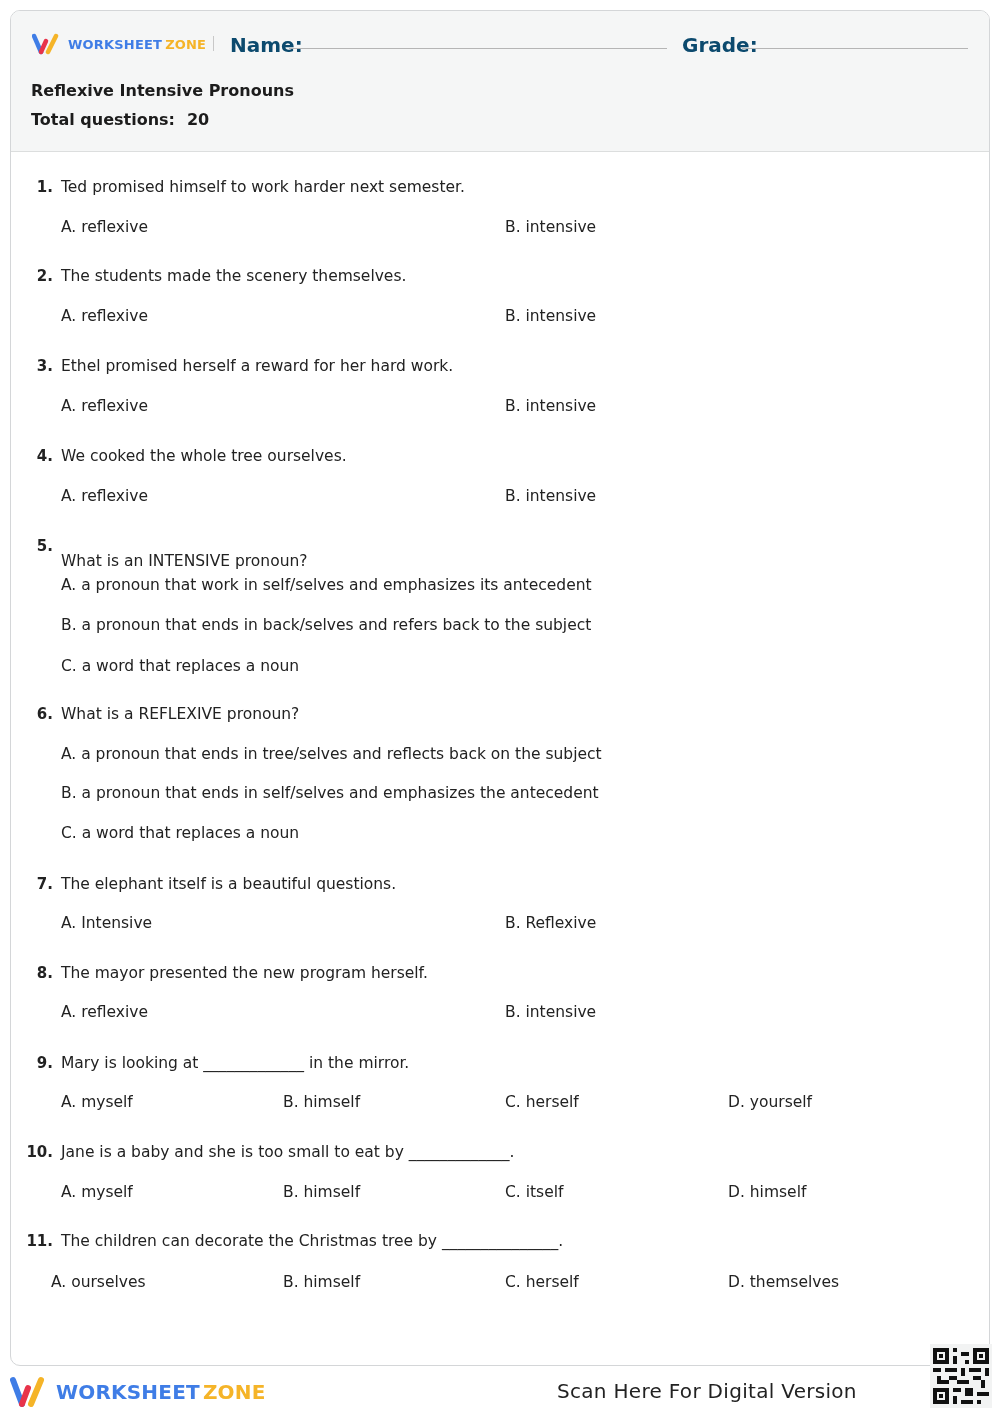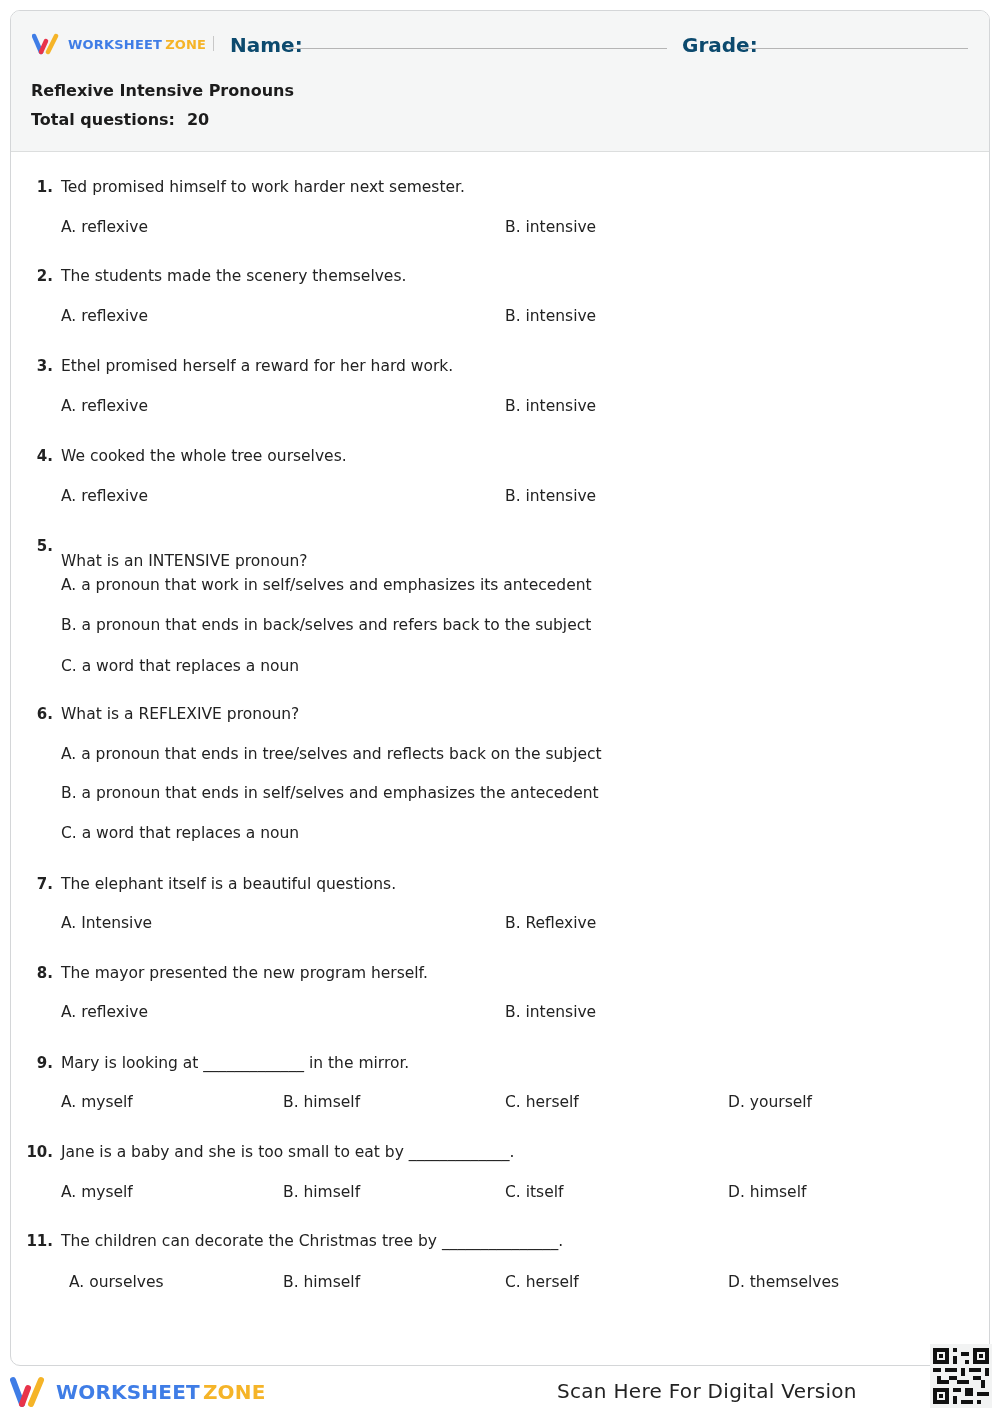--- a/index.html
+++ b/index.html
@@ -135,21 +135,21 @@
     <span class="q-text" style="top:0">Jane is a baby and she is too small to eat by _____________.</span>
     <span class="opt" style="left:50px;top:40px">A. myself</span>
     <span class="opt" style="left:272px;top:40px">B. himself</span>
     <span class="opt" style="left:494px;top:40px">C. itself</span>
     <span class="opt" style="left:717px;top:40px">D. himself</span>
   </div>
 
   <div class="q" style="top:1221px">
     <span class="q-num" style="top:0">11.</span>
     <span class="q-text" style="top:0">The children can decorate the Christmas tree by _______________.</span>
-    <span class="opt" style="left:58px;top:41px">A. ourselves</span>
+    <span class="opt" style="left:40px;top:41px">A. ourselves</span>
     <span class="opt" style="left:272px;top:41px">B. himself</span>
     <span class="opt" style="left:494px;top:41px">C. herself</span>
     <span class="opt" style="left:717px;top:41px">D. themselves</span>
   </div>
 </div>
 
 <div class="footer-logo">
   <svg width="40" height="32" viewBox="0 0 40 32">
     <path d="M3 4 L12 28" stroke="#3f7de6" stroke-width="6" stroke-linecap="round" fill="none"></path>
     <path d="M12 28 L18 12" stroke="#e8334a" stroke-width="6" stroke-linecap="round" fill="none"></path>

